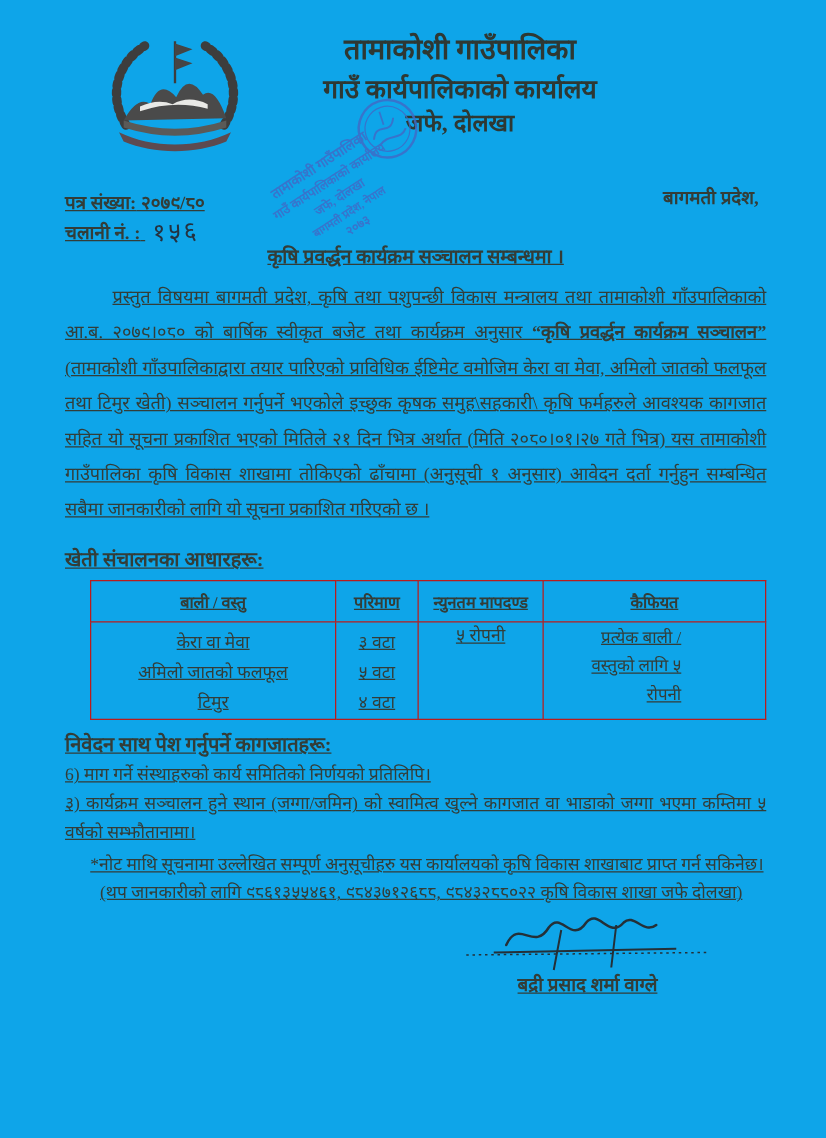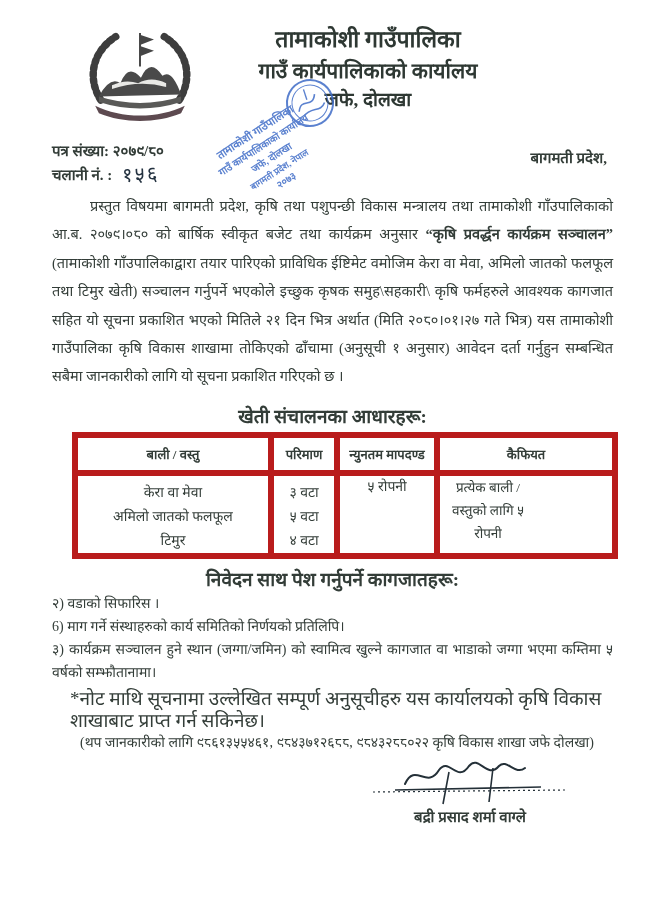--- a/index.html
+++ b/index.html
@@ -1,65 +1,66 @@
 <!DOCTYPE html>
 <html lang="ne"><head>
 <meta charset="utf-8">
 <style>
   html,body{margin:0;padding:0;background:#e9e9e5;}
   .page{
     width:661px;height:910px;margin:0 auto;position:relative;
-    background:#ffffff;overflow:hidden;
+    background:#0ea5e9;overflow:hidden;
     font-family:"Liberation Serif","DejaVu Serif",serif;
     color:#333d38;
+    text-decoration:underline;
   }
   .content{padding:0 48px 0 52px;position:relative;}
 
   
   .header-row{position:relative;height:138px;}
   .emblem{position:absolute;left:84px;top:26px;width:112px;height:110px;}
   .header-center{position:absolute;left:150px;top:24px;width:436px;text-align:center;z-index:1;}
   .h-line1{font-size:23px;font-weight:700;line-height:32px;color:#2e3833;}
   .h-line2{font-size:21px;font-weight:700;line-height:30px;color:#2e3833;}
   .h-line3{font-size:19px;font-weight:700;line-height:27px;color:#2e3833;}
   .stamp{position:absolute;left:186px;top:76px;width:172px;height:132px;z-index:3;opacity:.85;}
   .stamp text{font-family:"Liberation Serif","DejaVu Serif",serif;font-weight:700;}
   .province{position:absolute;top:147px;right:54px;font-size:15px;font-weight:600;z-index:1;}
 
   
-  .ref-block{margin-top:2px;line-height:22px;font-size:15px;font-weight:600;}
+  .ref-block{margin-top:14px;line-height:22px;font-size:15px;font-weight:600;}
   .handwritten{
     display:inline-block;font-size:20px;font-weight:500;letter-spacing:2px;
     color:#243240;transform:rotate(-3deg);position:relative;top:1px;margin-left:6px;
   }
   .subject{ text-align:center;font-size:15.5px;font-weight:600;margin-top:-4px;line-height:24px;}
   .published{text-align:center;font-size:15.5px;font-weight:600;line-height:26px;}
 
   
   .body-para{
     margin-top:6px;font-size:14.5px;line-height:28.4px;text-align:justify;
     text-indent:38px;
   }
   .body-para .bd{font-weight:700;}
 
   
-  .sec-heading{font-size:19px;font-weight:700;margin-top:7px;line-height:24px;text-align:center;}
+  .sec-heading{font-size:16px;font-weight:700;margin-top:7px;line-height:24px;}
   table.basis{border-collapse:collapse;table-layout:fixed;margin-top:3px;width:540px;margin-left:20px;}
-  table.basis th,table.basis td{border:6px solid #b91c1c;padding:0;}
+  table.basis th,table.basis td{border:1px solid #b91c1c;padding:0;}
   table.basis th{font-size:13px;font-weight:600;height:32px;text-align:center;white-space:nowrap;vertical-align:middle;}
   table.basis td{vertical-align:top;}
   .stack{padding-top:5px;}
   .stack div{height:24px;line-height:24px;text-align:center;font-size:14px;}
   td.mid{vertical-align:middle;text-align:center;font-size:14px;}
   td.remarks{vertical-align:middle;}
-  .remarks-inner{width:96px;margin-left:0;font-size:13.5px;line-height:23px;text-align:center;}
+  .remarks-inner{width:96px;margin-left:14px;font-size:13.5px;line-height:23px;text-align:right;}
 
   
   .doc-item{margin:0;font-size:14px;line-height:23px;text-align:justify;}
-  .note-line{margin-top:4px;font-size:19px;line-height:22px;padding-left:18px;}
+  .note-line{margin-top:4px;font-size:14px;line-height:22px;padding-left:18px;text-align:center;}
   .contact-line{font-size:14px;line-height:22px;margin-left:28px;}
 
   
   .signature-block{width:230px;margin:2px 28px 0 auto;text-align:center;}
   .sig-art{height:50px;position:relative;}
   .sig-name{font-size:15px;font-weight:600;line-height:23px;}
 </style>
 </head>
 <body>
 
@@ -113,20 +114,21 @@
       <div>
         <span>पत्र संख्या:</span>
         <span>२०७९/८०</span>
       </div>
       <div>
         <span>चलानी नं. :</span>
         <span class="handwritten">१५६</span>
       </div>
     </div>
 
+    <div class="subject">कृषि प्रवर्द्धन कार्यक्रम सञ्चालन सम्बन्धमा ।</div>
 
     <p class="body-para"><span>प्रस्तुत विषयमा बागमती प्रदेश, कृषि तथा पशुपन्छी विकास मन्त्रालय तथा तामाकोशी गाँउपालिकाको आ.ब. २०७९।०८० को बार्षिक स्वीकृत बजेट तथा कार्यक्रम अनुसार </span><span class="bd">“कृषि प्रवर्द्धन कार्यक्रम सञ्चालन”</span><span> (तामाकोशी गाँउपालिकाद्वारा तयार पारिएको प्राविधिक ईष्टिमेट वमोजिम केरा वा मेवा, अमिलो जातको फलफूल तथा टिमुर खेती) सञ्चालन गर्नुपर्ने भएकोले इच्छुक कृषक समुह\सहकारी\ कृषि फर्महरुले आवश्यक कागजात सहित यो सूचना प्रकाशित भएको मितिले २१ दिन भित्र अर्थात (मिति २०८०।०१।२७ गते भित्र) यस तामाकोशी गाउँपालिका कृषि विकास शाखामा तोकिएको ढाँचामा (अनुसूची १ अनुसार) आवेदन दर्ता गर्नुहुन सम्बन्धित सबैमा जानकारीको लागि यो सूचना प्रकाशित गरिएको छ ।</span></p>
 
     <div class="sec-heading">खेती संचालनका आधारहरू:</div>
     <table class="basis">
       <colgroup>
           <col style="width:196px">
           <col style="width:66px">
           <col style="width:100px">
           <col style="width:178px">
@@ -155,21 +157,20 @@
         </td>
         <td class="mid">५ रोपनी</td>
         <td class="remarks">
           <div class="remarks-inner">प्रत्येक बाली / वस्तुको लागि ५ रोपनी</div>
         </td>
       </tr>
     </tbody>
       </table>
 
     <div class="sec-heading" style="margin-top:9px">निवेदन साथ पेश गर्नुपर्ने कागजातहरू:</div>
-    <p class="doc-item">२) वडाको सिफारिस ।</p>
     <p class="doc-item">6) माग गर्ने संस्थाहरुको कार्य समितिको निर्णयको प्रतिलिपि।</p>
     <p class="doc-item">३) कार्यक्रम सञ्चालन हुने स्थान (जग्गा/जमिन) को स्वामित्व खुल्ने कागजात वा भाडाको जग्गा भएमा कम्तिमा ५ वर्षको सम्झौतानामा।</p>
 
     <div class="note-line">*नोट  माथि सूचनामा उल्लेखित सम्पूर्ण अनुसूचीहरु यस कार्यालयको कृषि विकास शाखाबाट प्राप्त गर्न सकिनेछ।</div>
     <div class="contact-line">(थप जानकारीको लागि ९८६१३५५४६१, ९८४३७१२६८८, ९८४३२८८०२२ कृषि विकास शाखा जफे दोलखा)</div>
 
     <div class="signature-block">
       <div class="sig-art">
         <svg width="210" height="50" viewBox="0 0 210 50" aria-hidden="true">
           <path d="M40,28 C 50,6 62,34 74,14 C 84,0 92,28 104,10 C 114,-2 122,24 134,10 C 142,2 150,20 160,12" fill="none" stroke="#243038" stroke-width="2" stroke-linecap="round"></path>

